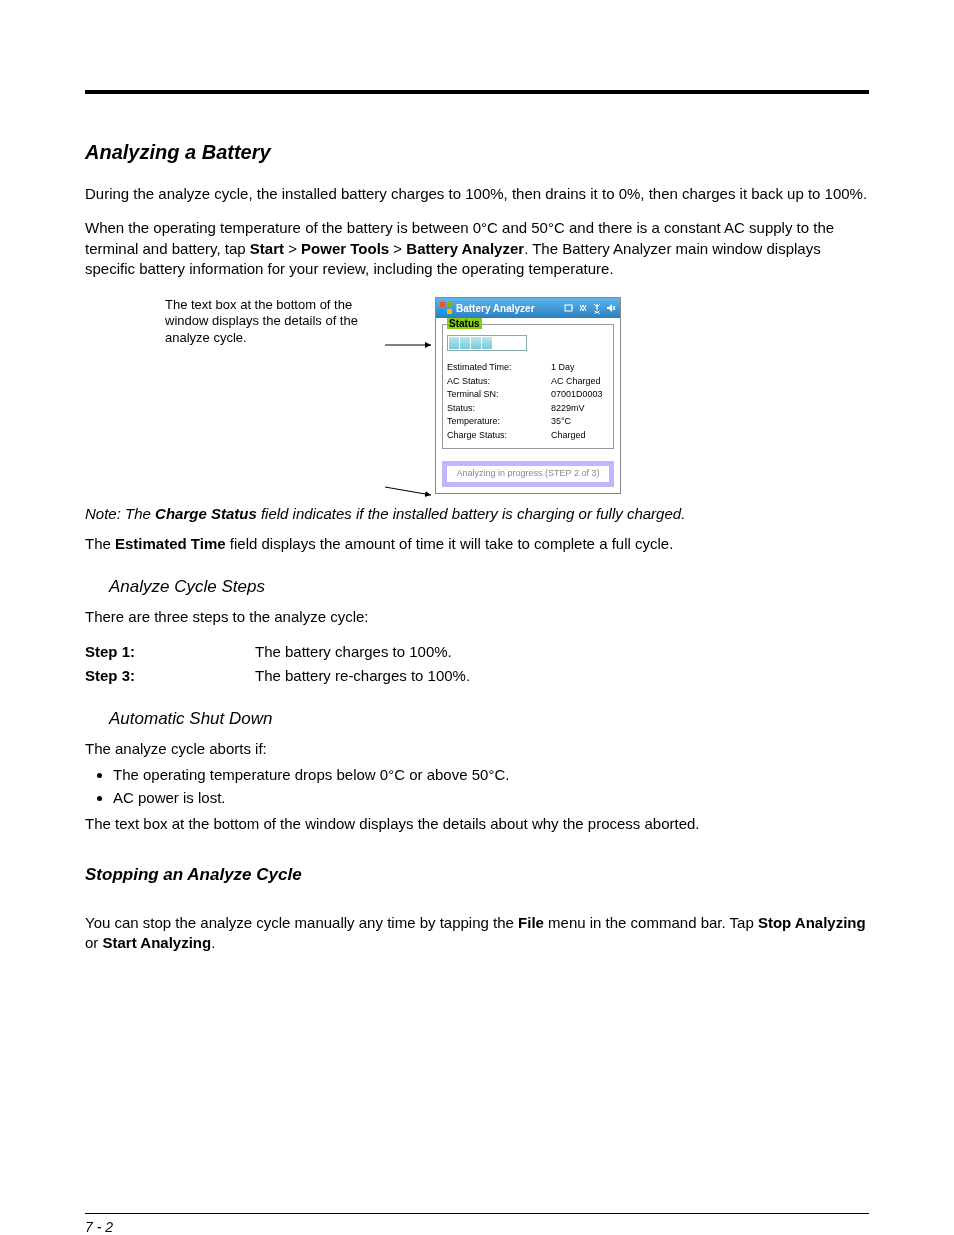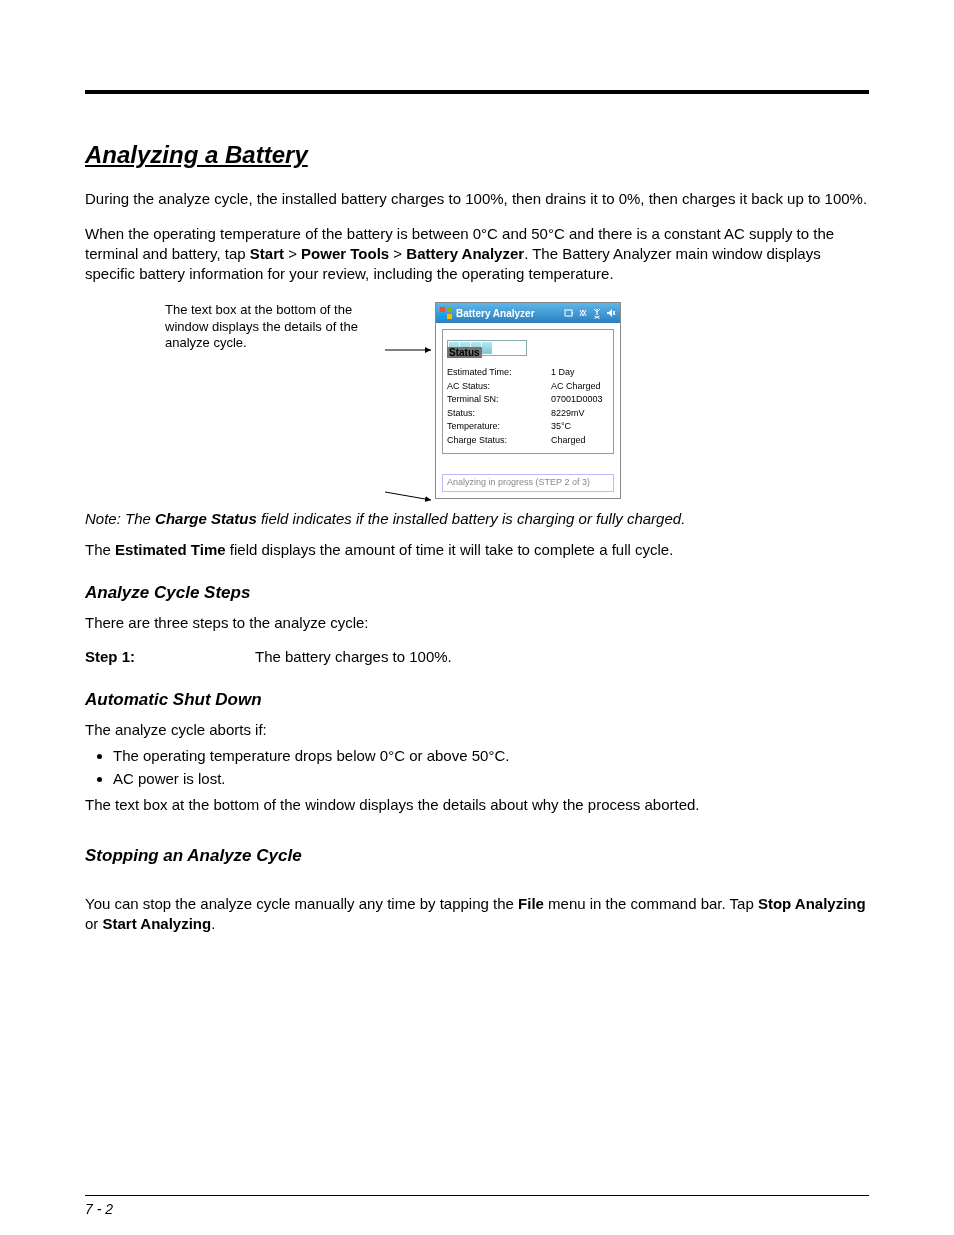--- a/index.html
+++ b/index.html
@@ -14,39 +14,39 @@
     line-height: 1.35;
   }
   .top-rule {
     border-top: 4px solid #000;
     margin-bottom: 45px;
   }
   h2.section {
     font-family: Arial, Helvetica, sans-serif;
     font-style: italic;
     font-weight: bold;
-    font-size: 24px;
+    font-size: 20px;
     margin-bottom: 18px;
-    text-decoration: underline;
   }
   h3.subsection {
     font-family: Arial, Helvetica, sans-serif;
     font-style: italic;
     font-weight: bold;
     font-size: 17px;
     margin-top: 30px;
     margin-bottom: 26px;
   }
   h3.sub-italic {
     font-family: Arial, Helvetica, sans-serif;
     font-style: italic;
-    font-weight: bold;
+    font-weight: normal;
     font-size: 17px;
     margin-top: 22px;
     margin-bottom: 8px;
+    margin-left: 24px;
   }
   p.body { margin-bottom: 14px; }
   p.note { font-style: italic; margin-top: 10px; margin-bottom: 10px; }
   .bold { font-weight: bold; font-style: normal; }
   .bold-it { font-weight: bold; font-style: italic; }
   .figure-row {
     display: flex;
     align-items: stretch;
     margin: 18px 0 10px 0;
   }
@@ -100,25 +100,24 @@
   .status-box {
     margin: 6px 6px 4px 6px;
     border: 1px solid #999;
     padding: 6px 4px 6px 4px;
     position: relative;
   }
   .status-box .legend {
     position: absolute;
     top: -7px;
     left: 4px;
-    background: #737373;
+    background: #84cc16;
     padding: 0 2px;
     font-weight: bold;
     font-size: 10px;
-    margin-top: 24px;
   }
   .progress {
     display: flex;
     gap: 1px;
     margin-bottom: 10px;
     margin-top: 4px;
     padding: 1px;
     border: 1px solid #8aa;
     width: 80px;
     height: 16px;
@@ -127,25 +126,26 @@
     width: 10px;
     background: linear-gradient(to bottom, #b8e8f0, #78c8d8);
   }
   .info-table {
     font-size: 9px;
     line-height: 1.5;
   }
   .info-row { display: flex; gap: 28px; }
   .info-label { width: 76px; }
   .progress-text-box {
-    margin: 20px 6px 6px 6px;
-    border: 1px solid #c4b5fd;
+    margin: 12px 6px 6px 6px;
+    border: 5px solid #c4b5fd;
     padding: 3px 4px;
     color: #888;
     font-size: 9px;
+    text-align: center;
   }
   .step-row { display: flex; margin-bottom: 4px; }
   .step-label { width: 170px; font-weight: bold; }
   .bullets { list-style: disc; padding-left: 28px; margin-bottom: 6px; }
   .bullets li { margin-bottom: 2px; }
   .footer {
     margin-top: 260px;
     border-top: 1px solid #000;
     padding-top: 4px;
     font-style: italic;
@@ -267,20 +267,24 @@
   <span>The </span><span class="bold">Estimated Time</span><span> field displays the amount of time it will take to complete a full cycle.</span>
 </p>
 
 <h3 class="sub-italic">Analyze Cycle Steps</h3>
 <p class="body">There are three steps to the analyze cycle:</p>
 <div>
   <div class="step-row">
       <span class="step-label">Step 1:</span>
       <span>The battery charges to 100%.</span>
     </div>
+  <div class="step-row">
+      <span class="step-label">Step 3:</span>
+      <span>The battery re-charges to 100%.</span>
+    </div>
 </div>
 
 <h3 class="sub-italic">Automatic Shut Down</h3>
 <p class="body" style="margin-bottom:6px;">The analyze cycle aborts if:</p>
 <ul class="bullets">
   <li>The operating temperature drops below 0°C or above 50°C.</li>
   <li>AC power is lost.</li>
 </ul>
 <p class="body">The text box at the bottom of the window displays the details about why the process aborted.</p>
 

